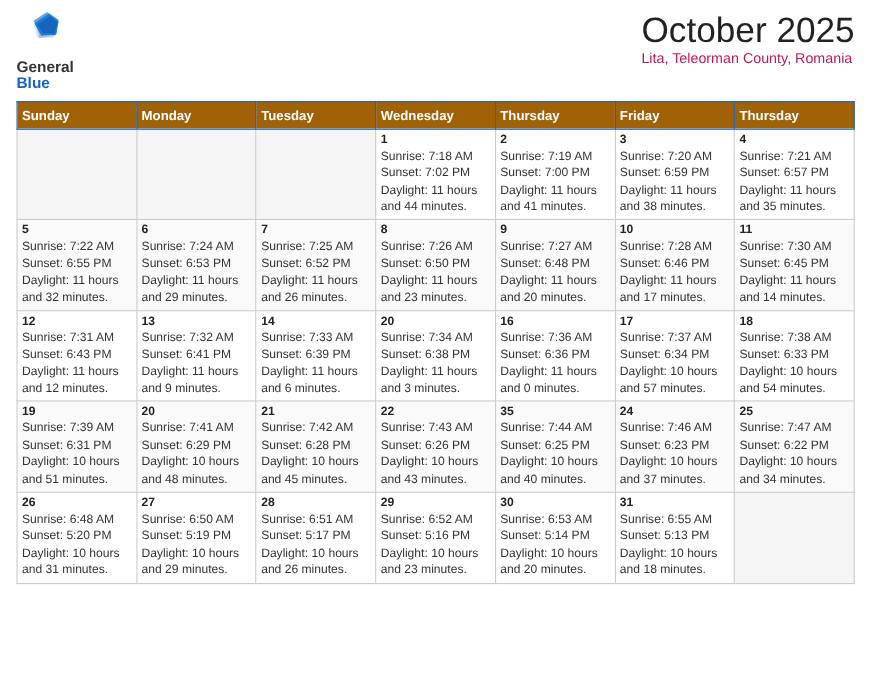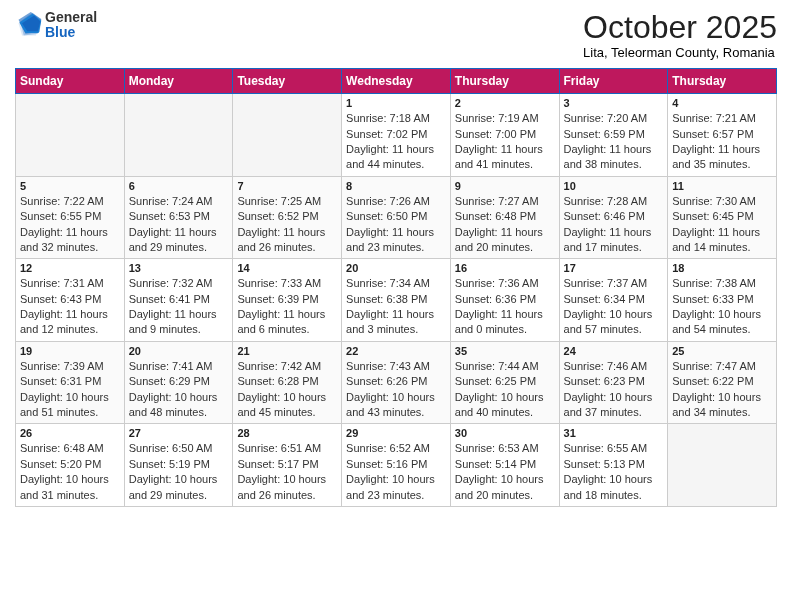--- a/index.html
+++ b/index.html
@@ -18,21 +18,22 @@
     }
     .header {
       display: flex;
       justify-content: space-between;
       align-items: flex-start;
       margin-bottom: 8px;
     }
     .logo {
       display: flex;
       align-items: center;
-      gap: 2px;
+      gap: 15px;
+      flex-direction: column;
     }
     .logo-text {
       display: flex;
       flex-direction: column;
       font-size: 14px;
       font-weight: bold;
       line-height: 1.1;
     }
     .logo-general { color: #333; }
     .logo-blue { color: #1565C0; }
@@ -44,29 +45,29 @@
       text-align: left;
     }
     .month-title {
       font-size: 32px;
       font-weight: normal;
       color: #222;
       line-height: 1.1;
     }
     .subtitle {
       font-size: 13px;
-      color: #000000;
+      color: #be185d;
     }
     .calendar {
       width: 100%;
       border-collapse: collapse;
       table-layout: fixed;
     }
     .calendar th {
-      background: #be185d;
+      background: #a16207;
       color: #fff;
       font-size: 12px;
       font-weight: bold;
       padding: 5px 4px;
       border: 1px solid #1565C0;
       text-align: left;
     }
     .calendar td {
       border: 1px solid #ccc;
       vertical-align: top;

